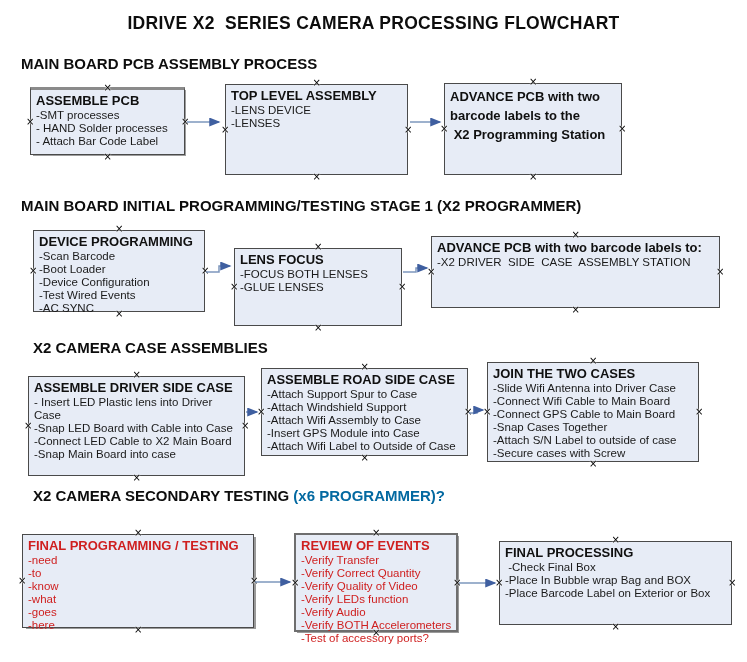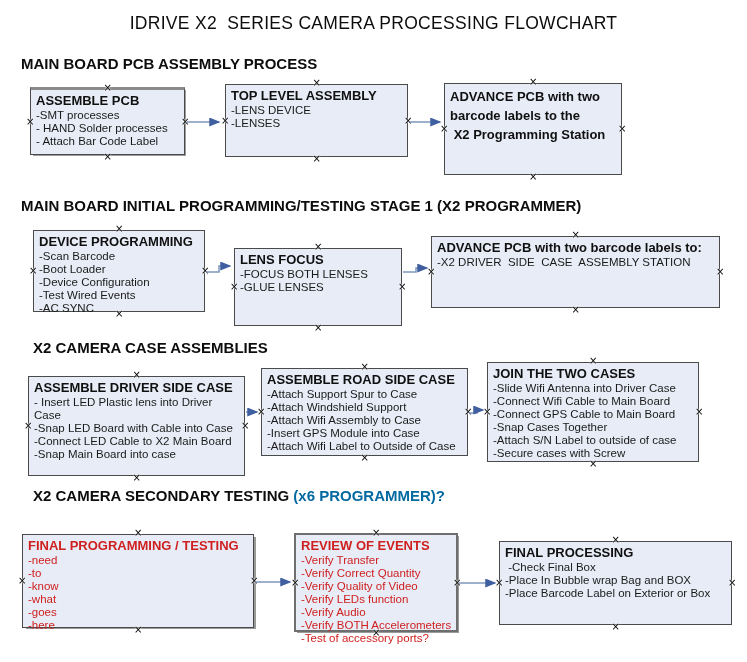--- a/index.html
+++ b/index.html
@@ -1,20 +1,20 @@
 <!DOCTYPE html>
 <html><head>
 <meta charset="utf-8">
 <style>
   html,body{margin:0;padding:0;background:#ffffff;}
   #page{position:relative;width:747px;height:662px;background:#ffffff;overflow:hidden;
         font-family:"Liberation Sans", sans-serif;}
 
   .page-title{position:absolute;top:13px;left:0;width:747px;text-align:center;
-              font-weight:normal;font-size:17.5px;letter-spacing:.3px;color:#0d0d0d;white-space:pre;}
+              font-weight:bold;font-size:17.5px;letter-spacing:.3px;color:#0d0d0d;white-space:pre;}
 
   .section-heading{position:absolute;font-weight:bold;font-size:15px;color:#0d0d0d;white-space:pre;}
   .red-suffix{color:#0369a1;}
 
   .box{position:absolute;background:#e7ecf6;border:1.5px solid #4a4a4a;box-sizing:border-box;
        padding:3px 3px 14px 5px;overflow:visible;}
   .box-title{font-weight:bold;font-size:13px;line-height:16px;color:#101010;white-space:pre-wrap;}
   .box-item{font-size:11.5px;line-height:13px;color:#1a1a1a;white-space:pre-wrap;}
   .wide-title .box-title{line-height:19px;}
   .red .box-title,.red .box-item{color:#cf1f1f;}
@@ -29,21 +29,21 @@
   .handle::before{content:"\00D7";}
   .h-t{top:-6px;left:50%;transform:translateX(-50%);}
   .h-b{bottom:-7px;left:50%;transform:translateX(-50%);}
   .h-l{left:-5px;top:50%;transform:translateY(-50%);}
   .h-r{right:-5px;top:50%;transform:translateY(-50%);}
 
   #arrows{position:absolute;top:0;left:0;pointer-events:none;}
 
   
   #b11{left:30px;top:87px;width:155px;height:68px;}
-  #b12{left:225px;top:84px;width:183px;height:73px;}
+  #b12{left:225px;top:84px;width:183px;height:91px;}
   #b13{left:444px;top:83px;width:178px;height:92px;}
   #b21{left:33px;top:230px;width:172px;height:82px;}
   #b22{left:234px;top:233px;width:168px;height:78px;margin-top:15px;}
   #b23{left:431px;top:236px;width:289px;height:72px;}
   #b31{left:28px;top:376px;width:217px;height:100px;}
   #b32{left:261px;top:368px;width:207px;height:88px;}
   #b33{left:487px;top:362px;width:212px;height:100px;}
   #b41{left:22px;top:534px;width:232px;height:94px;}
   #b42{left:294px;top:533px;width:164px;height:99px;}
   #b43{left:499px;top:541px;width:233px;height:84px;}

